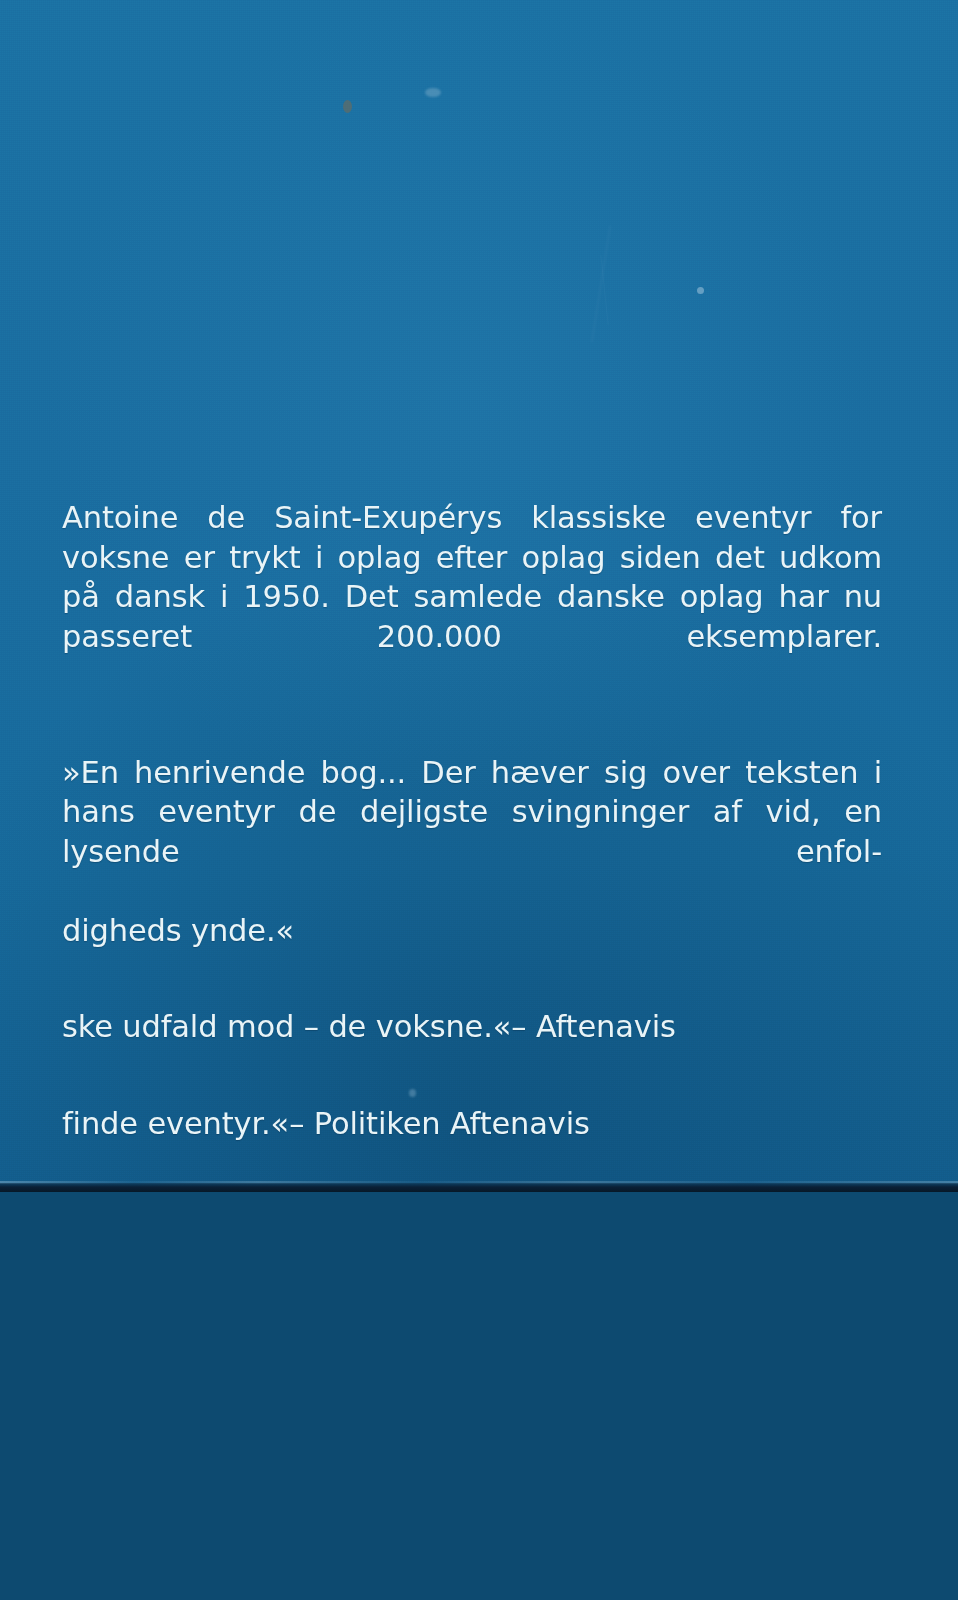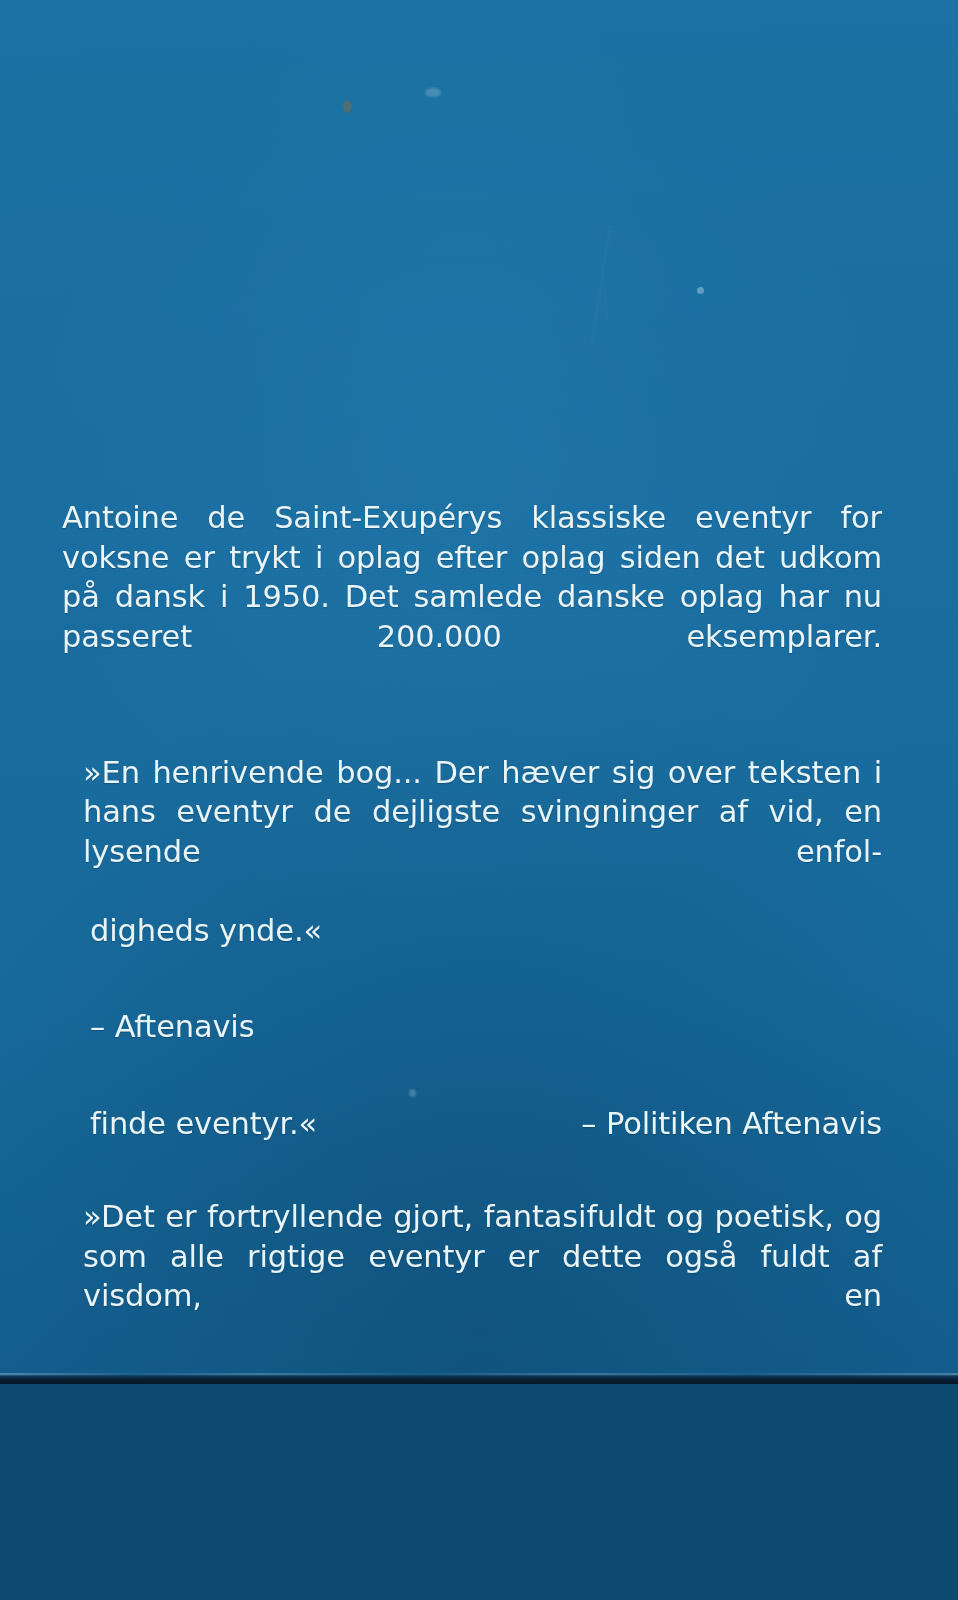--- a/index.html
+++ b/index.html
@@ -3,21 +3,21 @@
 <meta charset="utf-8">
 <style>
   html, body {
     margin: 0;
     padding: 0;
     background: #0d4a70;
   }
   #cover {
     position: relative;
     width: 958px;
-    height: 1384px;
+    height: 1192px;
     overflow: hidden;
     background-color: #1a6ea0;
     background-image:
       radial-gradient(ellipse 70% 55% at 48% 34%, rgba(40,130,180,0.30) 0%, rgba(40,130,180,0.0) 62%),
       radial-gradient(ellipse 90% 70% at 50% 95%, rgba(8,58,92,0.34) 0%, rgba(8,58,92,0.0) 70%),
       linear-gradient(178deg, #1b72a4 0%, #1a6da0 38%, #176a9c 72%, #135f8f 100%);
     font-family: "DejaVu Sans", "Liberation Sans", sans-serif;
     -webkit-font-smoothing: antialiased;
   }
 
@@ -84,30 +84,29 @@
     letter-spacing: -0.15px;
     text-shadow: 0 1px 1px rgba(6,44,72,0.35);
   }
   .para.intro { margin: 0 0 0 0; }
 
   .quote { margin-top: 57px; }
   .quote-3 { margin-top: 54px; }
 
   .para .lastline {
     display: flex;
-    justify-content: space-between;
+    justify-content: flex-start;
     align-items: baseline;
     text-align: left;
-    margin-left: 28px;
   }
   .para .lastline .tail { white-space: pre; }
   .para .lastline .src  { white-space: pre; }
 
   
-  .j { text-align: justify; margin-left: 21px; }
+  .j { text-align: justify; }
   .j:after {
     content: "";
     display: inline-block;
     width: 100%;
   }
 
   #publisher {
     position: absolute;
     left: 62px;
     top: 1406px;
@@ -144,20 +143,21 @@
 
     <div class="para quote">
       <div class="j">»En henrivende bog... Der hæver sig over teksten i hans eventyr de dejligste svingninger af vid, en lysende enfol-</div>
       <div class="lastline">
         <span class="tail">digheds ynde.«</span>
       </div>
     </div>
 
     <div class="para quote">
       <div class="lastline">
+        <span class="tail">ske udfald mod – de voksne.«</span>
         <span class="src">– Aftenavis</span>
       </div>
     </div>
 
     <div class="para quote">
       <div class="lastline">
         <span class="tail">finde eventyr.«</span>
         <span class="src">– Politiken Aftenavis</span>
       </div>
     </div>

